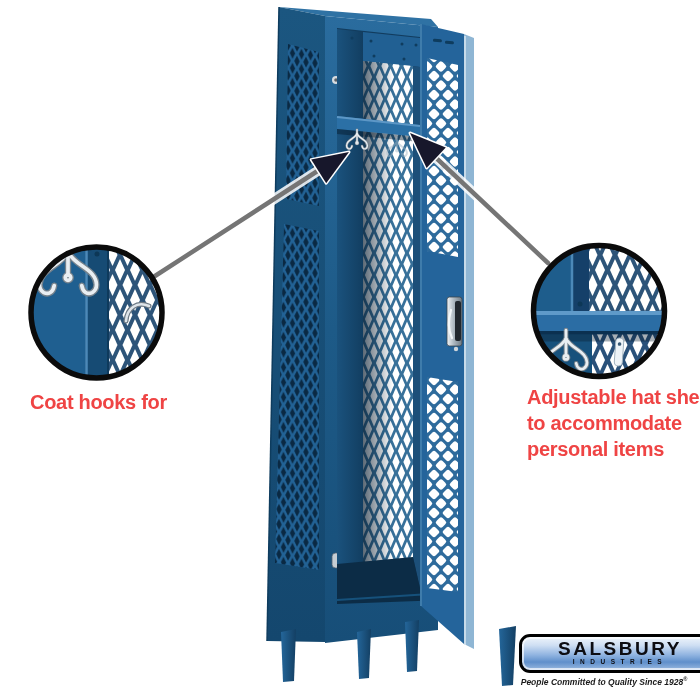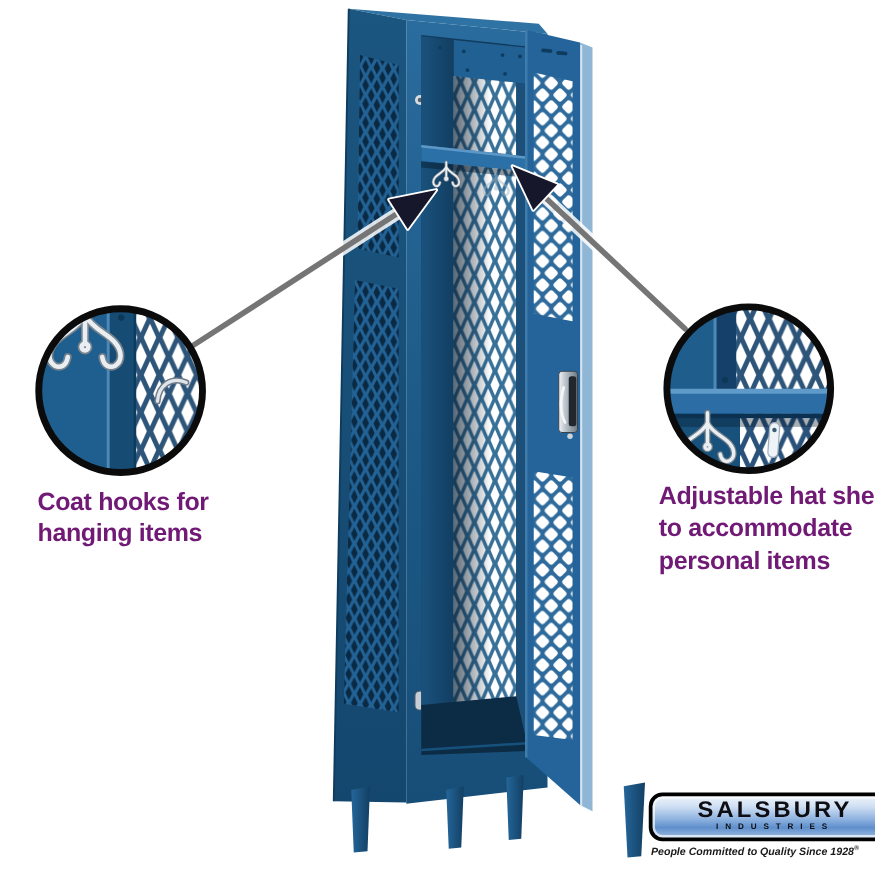--- a/index.html
+++ b/index.html
@@ -1,20 +1,20 @@
 <!DOCTYPE html>
 <html><head>
 <meta charset="utf-8">
 <style>
   html,body{margin:0;padding:0;background:#ffffff;}
   .stage{position:relative;width:700px;height:700px;background:#ffffff;overflow:hidden;
          font-family:"Liberation Sans", sans-serif;}
   .stage svg{position:absolute;left:0;top:0;}
 
-  .callout{position:absolute;color:#701a75;font-weight:bold;font-size:20px;
+  .callout{position:absolute;color:#ef4444;font-weight:bold;font-size:20px;
            line-height:25px;letter-spacing:-0.3px;white-space:nowrap;}
   .callout-left{left:30px;top:390px;}
   .callout-right{left:527px;top:384px;line-height:26px;}
 
   .logo{position:absolute;left:519px;top:634px;width:170px;text-align:center;}
   .logo-pill{box-sizing:border-box;width:202px;height:39px;border:3px solid #000;
              border-radius:11px;
              background:linear-gradient(180deg,#eef4fb 0%,#cfdff3 25%,#8fb3e0 55%,
                         #5f8fcb 76%,#86abd9 92%,#a9c6ea 100%);
              box-shadow:inset 0 0 0 2px rgba(255,255,255,.65);
@@ -285,21 +285,20 @@
         <rect x="-4" y="-14" width="8" height="28" rx="4" fill="#EEF3F7" stroke="#9FB0BD" stroke-width="1"></rect>
         <circle cx="0" cy="-8" r="1.8" fill="#3A5A76"></circle>
       </g>
     </g>
     <circle cx="599" cy="311" r="65.5" fill="none" stroke="#0B0B0B" stroke-width="5.5"></circle>
   </g>
 </svg>
 
 <div class="callout callout-left">
   <div>Coat hooks for</div>
-  <div>hanging items</div>
 </div>
 <div class="callout callout-right">
   <div>Adjustable hat shelf</div>
   <div>to accommodate</div>
   <div>personal items</div>
 </div>
 
 <div class="logo">
   <div class="logo-pill">
     <div class="logo-brand">SALSBURY</div>

